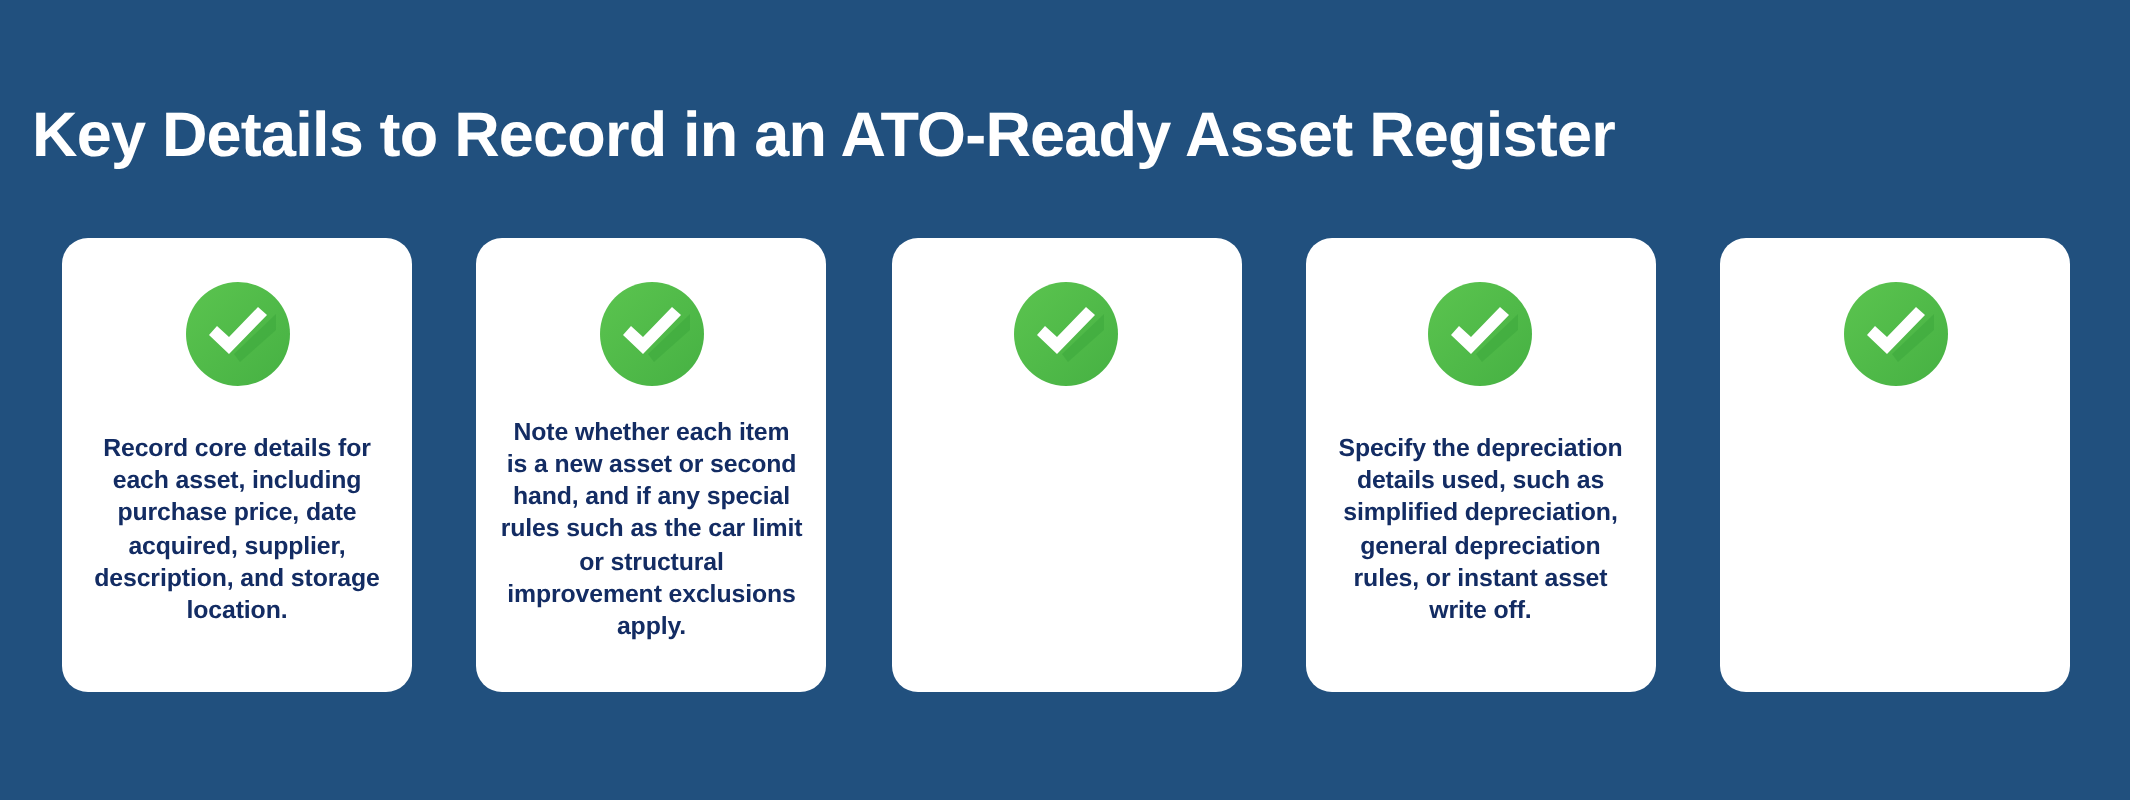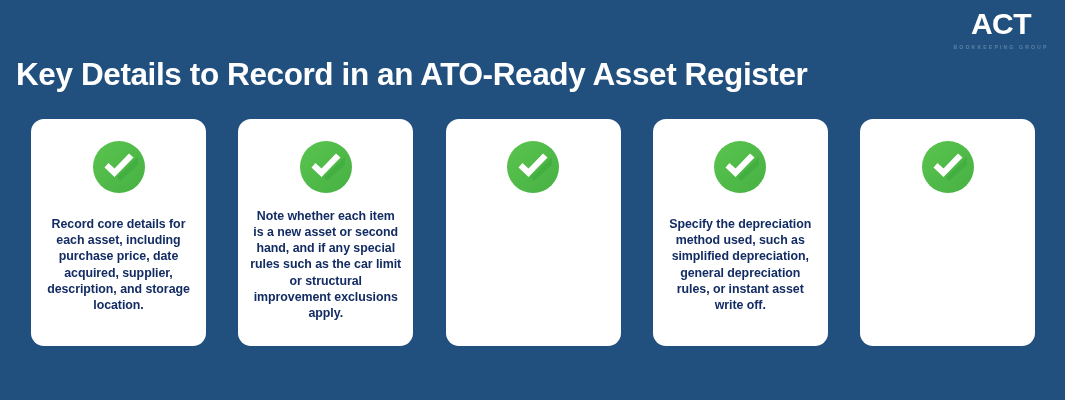--- a/index.html
+++ b/index.html
@@ -29,21 +29,21 @@
     position: absolute;
     left: 0;
     top: 0;
     width: 1065px;
     height: 110px;
   }
 
   .page-title {
     position: absolute;
     left: 16px;
-    top: 52px;
+    top: 45px;
     margin: 0;
     color: #ffffff;
     font-family: "Liberation Sans", sans-serif;
     font-size: 31.5px;
     font-weight: 700;
     letter-spacing: -0.4px;
     line-height: 44px;
     white-space: nowrap;
   }
 
@@ -138,24 +138,20 @@
   }
 </style>
 </head>
 <body>
 
 <div class="infographic">
 
   <div class="header">
     <h1 class="page-title">Key Details to Record in an ATO-Ready Asset Register</h1>
 
-    <div class="logo">
-      <span class="logo-mark">ACT</span>
-      <span class="logo-sub">BOOKKEEPING GROUP</span>
-    </div>
   </div>
 
   <div class="cards">
 
     <div class="card">
       <div class="card-icon">
         <svg viewBox="0 0 52 52" aria-hidden="true">
           <defs>
             <linearGradient id="g1" x1="0" y1="0" x2="1" y2="1">
               <stop offset="0%" stop-color="#5bc44f"></stop>
@@ -215,21 +211,21 @@
               <stop offset="0%" stop-color="#5bc44f"></stop>
               <stop offset="100%" stop-color="#46b143"></stop>
             </linearGradient>
           </defs>
           <circle cx="26" cy="26" r="26" fill="url(#g4)"></circle>
           <path d="M24 36 L45 16 L45 24 L27 40 Z" fill="#3da83d" opacity="0.55"></path>
           <path d="M11.5 26.5 L21.5 36 L40.5 16.5 L36 12.5 L21.5 27.5 L15.5 22 Z" fill="#ffffff"></path>
         </svg>
       </div>
       <div class="card-body">
-        <p class="card-text">Specify the depreciation method used, such as simplified depreciation, general depreciation rules, or instant asset write off.</p>
+        <p class="card-text">Specify the depreciation details used, such as simplified depreciation, general depreciation rules, or instant asset write off.</p>
       </div>
     </div>
 
     <div class="card">
       <div class="card-icon">
         <svg viewBox="0 0 52 52" aria-hidden="true">
           <defs>
             <linearGradient id="g5" x1="0" y1="0" x2="1" y2="1">
               <stop offset="0%" stop-color="#5bc44f"></stop>
               <stop offset="100%" stop-color="#46b143"></stop>

